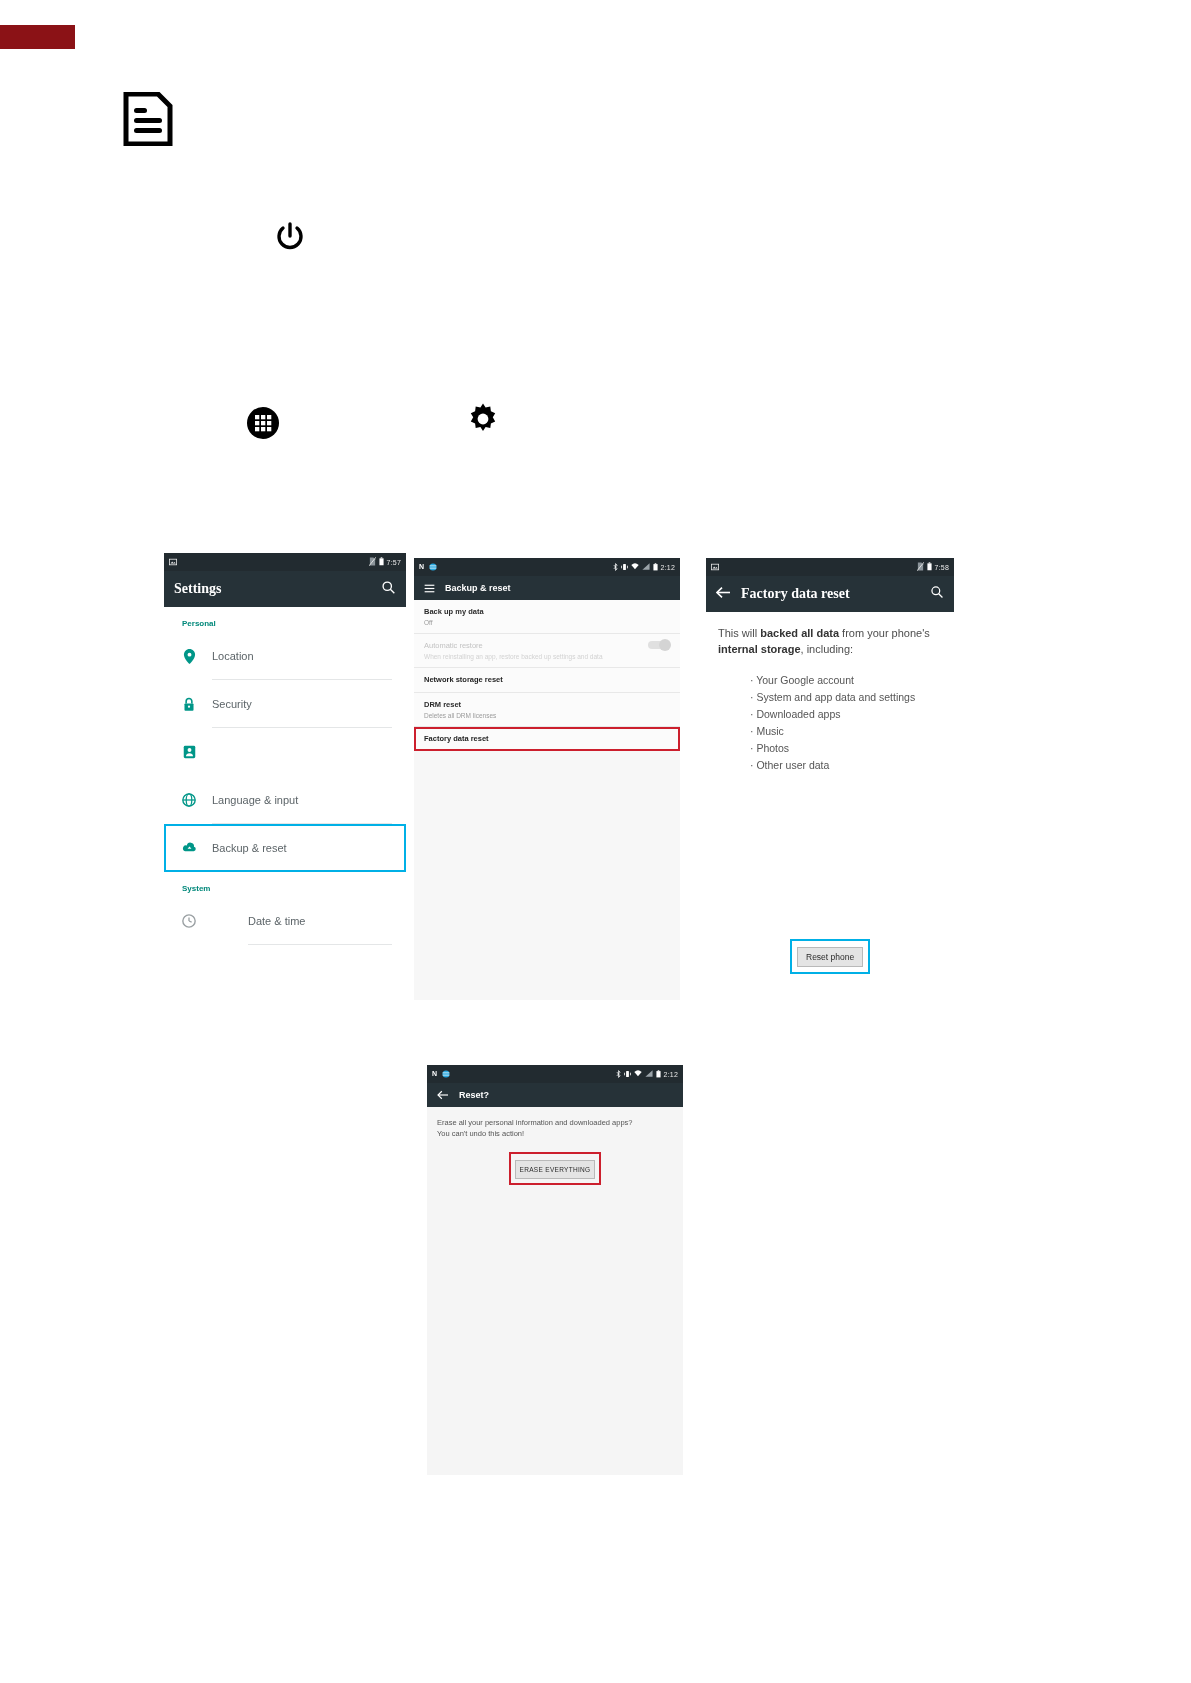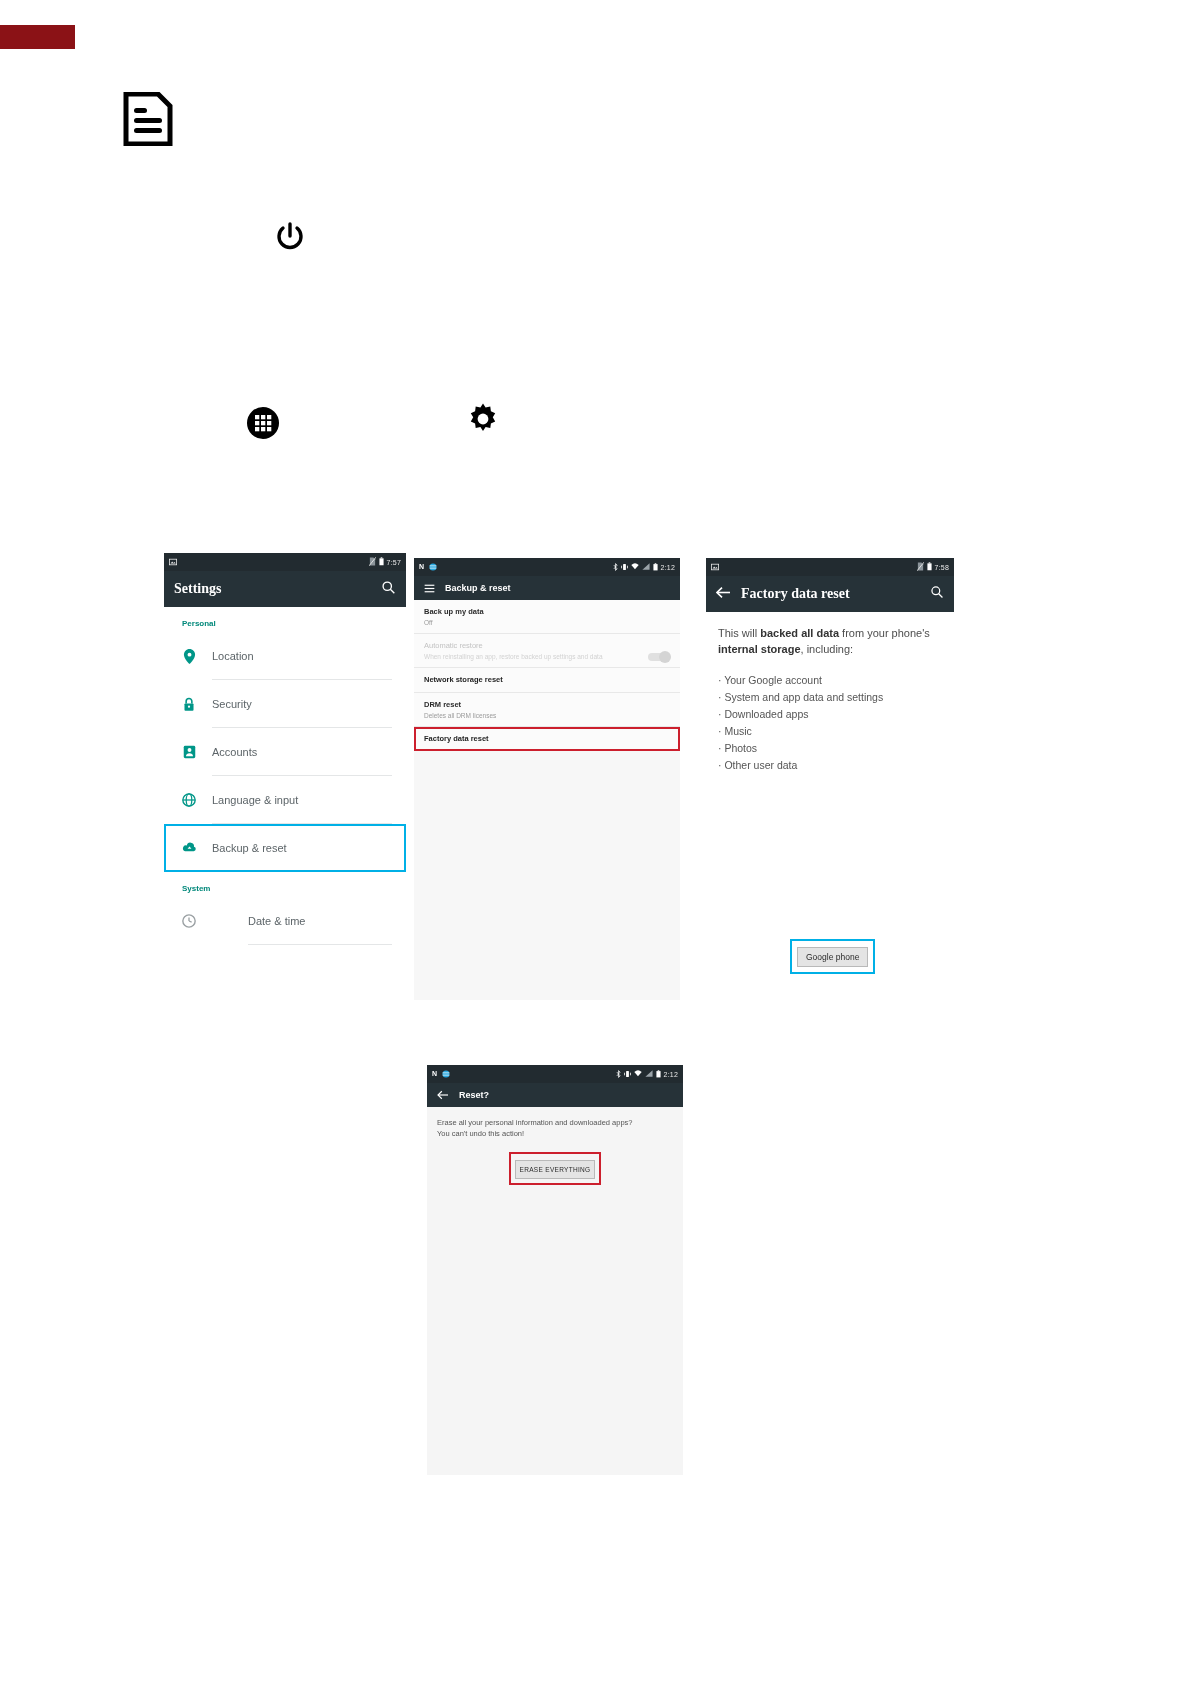--- a/index.html
+++ b/index.html
@@ -86,42 +86,42 @@
   
   .brow {
     padding:7px 10px 6px 10px;
     border-bottom:1px solid #e8e8e8;
     background:#fbfbfb;
   }
   .brow .b-title { font-size:7.5px; color:#2b2b2b; font-weight:bold; line-height:1.35; }
   .brow .b-sub { font-size:6.5px; color:#9a9a9a; line-height:1.4; margin-top:1px; }
   .brow.dim .b-title { color:#c3c3c3; font-weight:normal; }
   .brow.dim .b-sub { color:#d2d2d2; }
-  .brow.with-toggle { display:flex; align-items:flex-end;gap:12px; }
+  .brow.with-toggle { display:flex; align-items:flex-start;gap:12px; }
   .brow.with-toggle .txt { flex:1; }
   .toggle {
     width:22px; height:8px; border-radius:5px;
     background:#e0e0e0; position:relative; flex:none;
   }
   .toggle::after {
     content:""; position:absolute; right:-1px; top:-2px;
     width:12px; height:12px; border-radius:50%;
     background:#d4d4d4;
   }
   .brow.emph .b-title { font-weight:bold; color:#1f1f1f; }
 
   
   .fdr-body { padding:14px 12px 0 12px; }
   .fdr-lead {
     font-size:11px; color:#4d4d4d; line-height:1.45;
   }
   .fdr-lead b { color:#333; font-weight:bold; }
   .fdr-list { margin-top:14px; }
   .fdr-item {
-    font-size:10.5px; color:#555; line-height:1.62;
+    font-size:10.5px; color:#555; line-height:1.62;margin-left:32px;
   }
 
   
   .reset-btn-wrap {
     position:absolute; left:792px; top:941px;
     padding:5px;
     outline:2px solid #00b0e6;
   }
   .reset-btn {
     background:#e4e4e4; border:1px solid #b9b9b9;
@@ -250,21 +250,20 @@
   </div>
 
   <div class="srow">
     <span class="s-ico">
       <svg width="13" height="14" viewBox="0 0 14 15">
           <rect x="0.8" y="0.8" width="12.4" height="13.4" rx="1.6" fill="#009688"></rect>
           <circle cx="7" cy="5.4" r="2.1" fill="#fff"></circle>
           <path d="M3.2 12.2 c0-2.2 1.7-3.3 3.8-3.3 s3.8 1.1 3.8 3.3z" fill="#fff"></path>
         </svg>
     </span>
-    <span class="s-label">Accounts</span>
   </div>
 
   <div class="srow">
     <span class="s-ico">
       <svg width="14" height="14" viewBox="0 0 15 15">
           <circle cx="7.5" cy="7.5" r="6.6" fill="none" stroke="#009688" stroke-width="1.5"></circle>
           <ellipse cx="7.5" cy="7.5" rx="3" ry="6.6" fill="none" stroke="#009688" stroke-width="1.3"></ellipse>
           <line x1="1" y1="7.5" x2="14" y2="7.5" stroke="#009688" stroke-width="1.3"></line>
         </svg>
     </span>
@@ -439,21 +438,21 @@
       <div class="fdr-item">· <span>System and app data and settings</span></div>
       <div class="fdr-item">· <span>Downloaded apps</span></div>
       <div class="fdr-item">· <span>Music</span></div>
       <div class="fdr-item">· <span>Photos</span></div>
       <div class="fdr-item">· <span>Other user data</span></div>
     </div>
   </div>
 </div>
 
 <div class="reset-btn-wrap">
-  <button class="reset-btn">Google phone</button>
+  <button class="reset-btn">Reset phone</button>
 </div>
 
 <div class="phone" id="phone4">
 
   <div class="statusbar">
     <span class="sb-left">
       <span class="sb-icon">
         <svg width="7" height="8" viewBox="0 0 8 9">
             <text x="0" y="7" font-family="Liberation Sans, sans-serif" font-size="8" font-weight="bold" fill="#fff">N</text>
           </svg>

